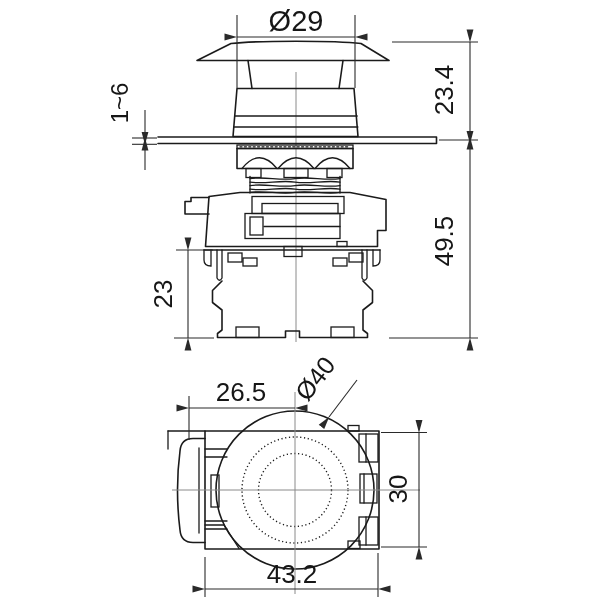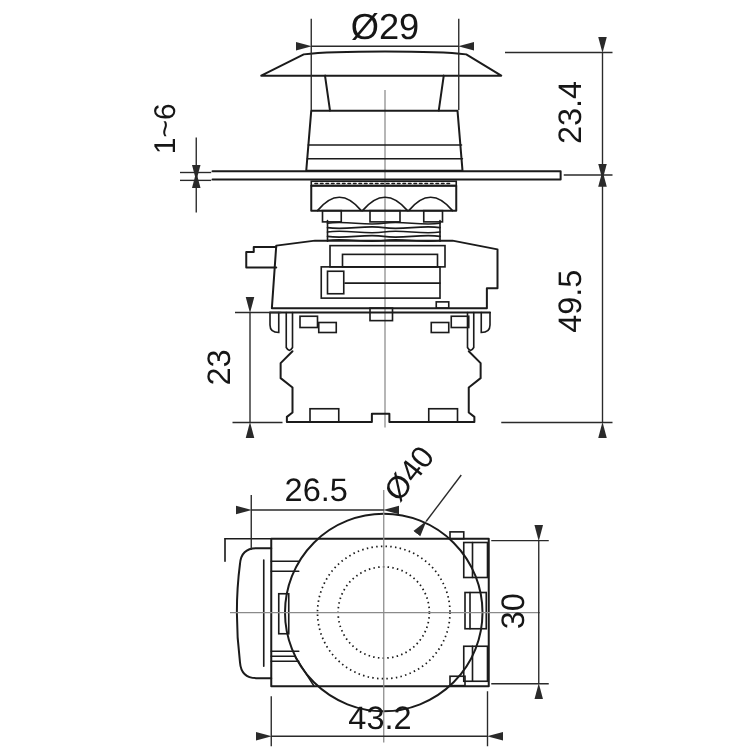--- a/index.html
+++ b/index.html
@@ -1,16 +1,16 @@
 <!DOCTYPE html>
 <html><head>
 <meta charset="utf-8">
 <style>
   html,body{margin:0;padding:0;background:#fff;}
-  .stage{position:relative;width:588px;height:600px;background:#fff;overflow:hidden;margin-left:12px;}
+  .stage{position:relative;width:588px;height:600px;background:#fff;overflow:hidden;}
   svg{display:block;}
   .obj{stroke:#1b1b1b;stroke-width:1.6;fill:none;stroke-linecap:round;stroke-linejoin:round;}
   .obj2{stroke:#1b1b1b;stroke-width:1.3;fill:none;stroke-linecap:round;}
   .dim{stroke:#2a2a2a;stroke-width:1.1;fill:none;}
   .cl{stroke:#8a8a8a;stroke-width:1;fill:none;}
   .dot{stroke:#1b1b1b;stroke-width:1.4;fill:none;stroke-dasharray:1.2 2.6;}
   .t{font-family:"Liberation Sans","DejaVu Sans",sans-serif;fill:#161616;stroke:none;}
 </style>
 </head>
 <body>

